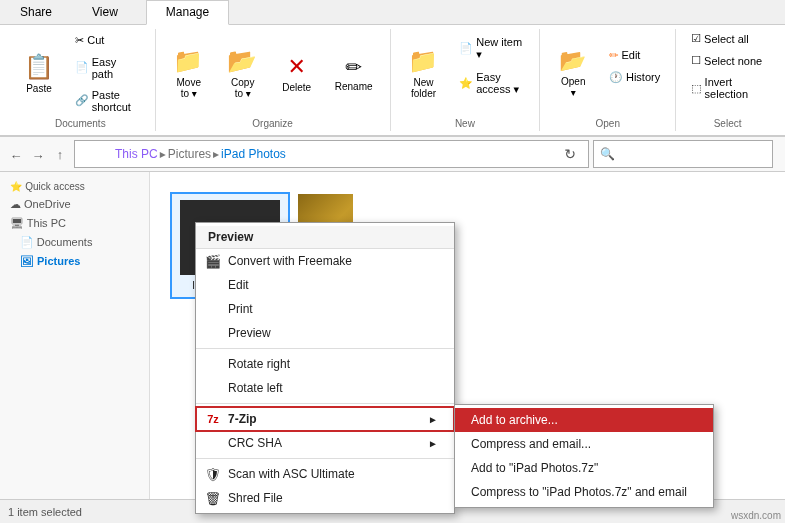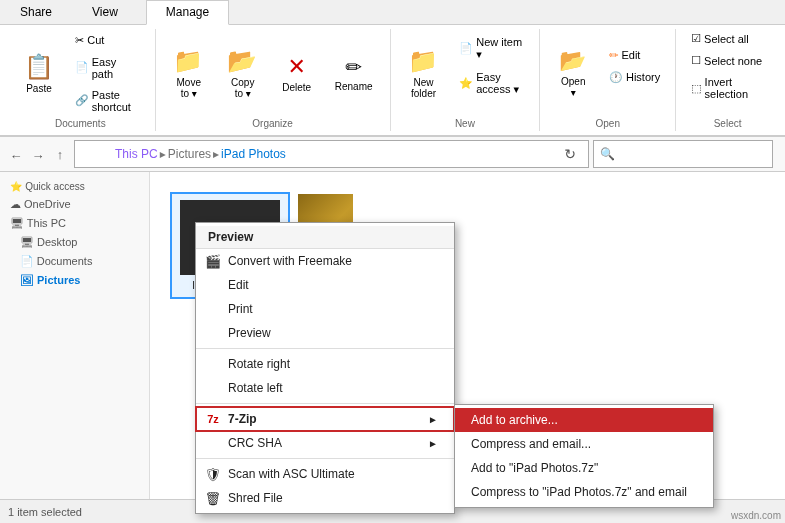--- a/index.html
+++ b/index.html
@@ -206,21 +206,20 @@
     <span style="color:#aaa;margin-right:4px;">🔍</span>
   </div>
 </div>
 
 <div class="main-area">
 
   <div style="width:150px;background:#f8f8f8;border-right:1px solid #ddd;padding:6px 0;">
     <div style="padding:3px 10px;font-size:10px;color:#555;cursor:pointer;">⭐ Quick access</div>
     <div style="padding:3px 10px;font-size:11px;color:#555;cursor:pointer;">☁ OneDrive</div>
     <div style="padding:3px 10px;font-size:11px;color:#555;cursor:pointer;">🖥 This PC</div>
-    <div style="padding:3px 10px 3px 20px;font-size:11px;color:#555;cursor:pointer;">🖥 Desktop</div>
     <div style="padding:3px 10px 3px 20px;font-size:11px;color:#555;cursor:pointer;">📄 Documents</div>
     <div style="padding:3px 10px 3px 20px;font-size:11px;color:#0078d7;cursor:pointer;font-weight:bold;">🖼 Pictures</div>
   </div>
 
   <div class="file-view">
 
     <div class="file-thumb">
       <div class="thumb-img">
         <div class="thumb-img-inner">
           <span style="color:#888;font-size:10px;text-align:center;padding:4px;">🖼</span>

